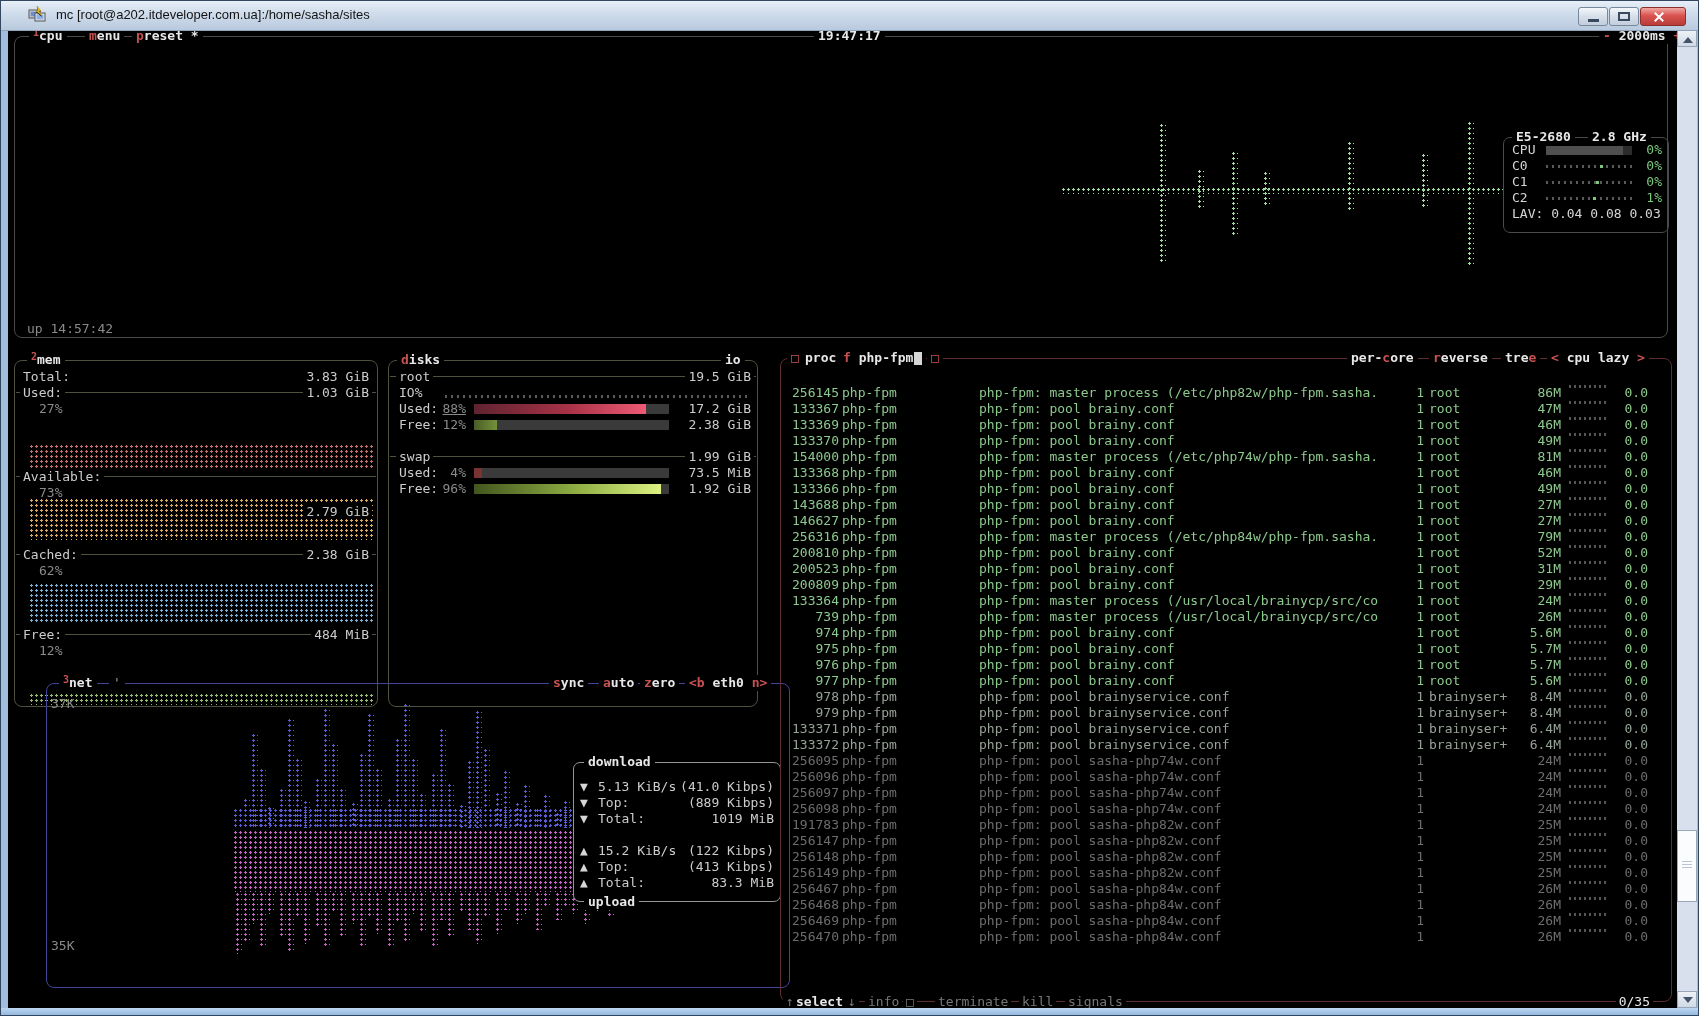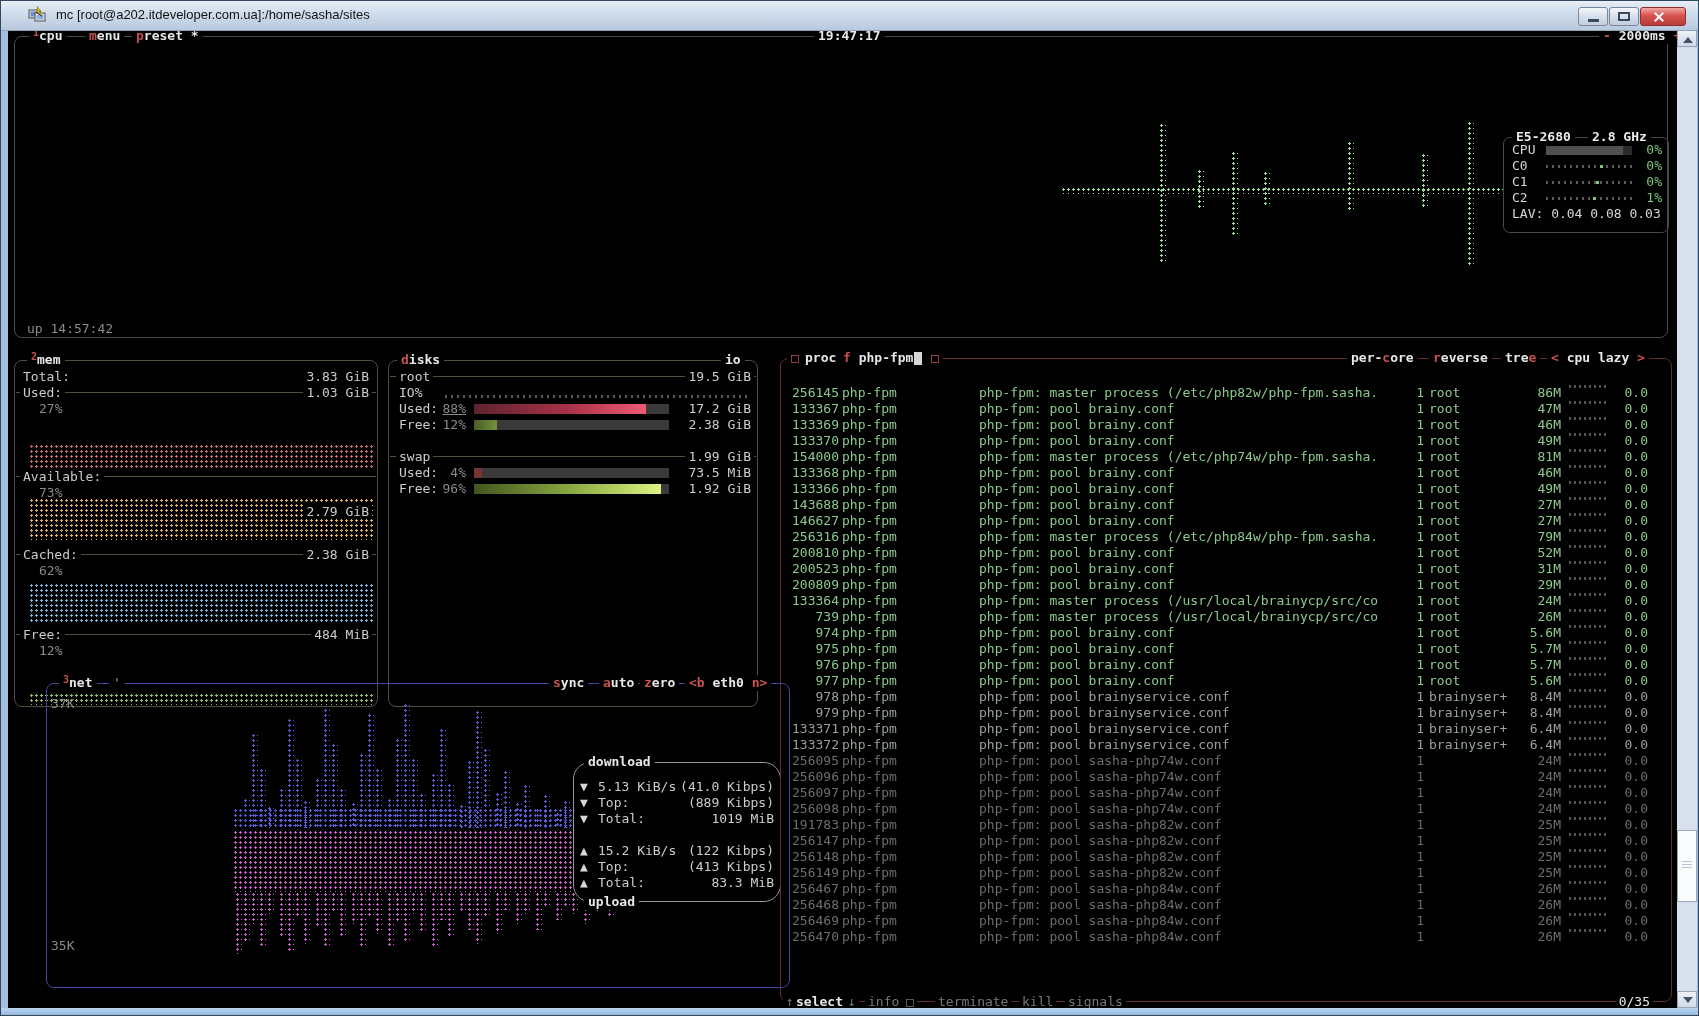--- a/index.html
+++ b/index.html
@@ -36,21 +36,21 @@
   .tri-up{position:absolute;left:5px;top:6px;width:0;height:0;border-left:5px solid transparent;border-right:5px solid transparent;border-bottom:6px solid #43536a;}
   .tri-down{position:absolute;left:5px;top:5px;width:0;height:0;border-left:5px solid transparent;border-right:5px solid transparent;border-top:6px solid #43536a;}
   .sb-thumb{position:absolute;left:0;top:800px;width:20px;height:72px;background:#fbfcfe;border:1px solid #9aa7b8;box-sizing:border-box;}
   .sb-grip{position:absolute;left:4px;top:30px;width:10px;height:8px;
     background:repeating-linear-gradient(#b9c4d4 0 1px,transparent 1px 3px);}
   
   .box{position:absolute;border:1px solid #4a4a4a;border-radius:8px;box-sizing:border-box;z-index:5;}
   .membox,.diskbox{border-color:#50503f;}
   .netbox{border-color:#45459a;}
   .procbox{border-color:#5f2f2f;}
-  .downbox{border-color:#969696;border-radius:17px;}
+  .downbox{border-color:#969696;border-radius:7px;}
   .infobox{border-color:#4a4a4a;border-radius:7px;}
   .chip{position:absolute;top:-9px;background:#000;padding:0 4px;white-space:pre;color:#e8e8e8;font-weight:bold;}
   .chip.dim{color:#9a9a9a;font-weight:normal;}
   .key{color:#c85252;}
   .sup{font-size:10px;vertical-align:top;position:relative;top:-3px;color:#c85252;font-weight:bold;}
   .row{position:absolute;white-space:pre;}
   .val{position:absolute;text-align:right;white-space:pre;}
   .onln{background:#000;padding:0 3px;}
   .gray{color:#8a8a8a;}
   .white{color:#d6d6d6;}

